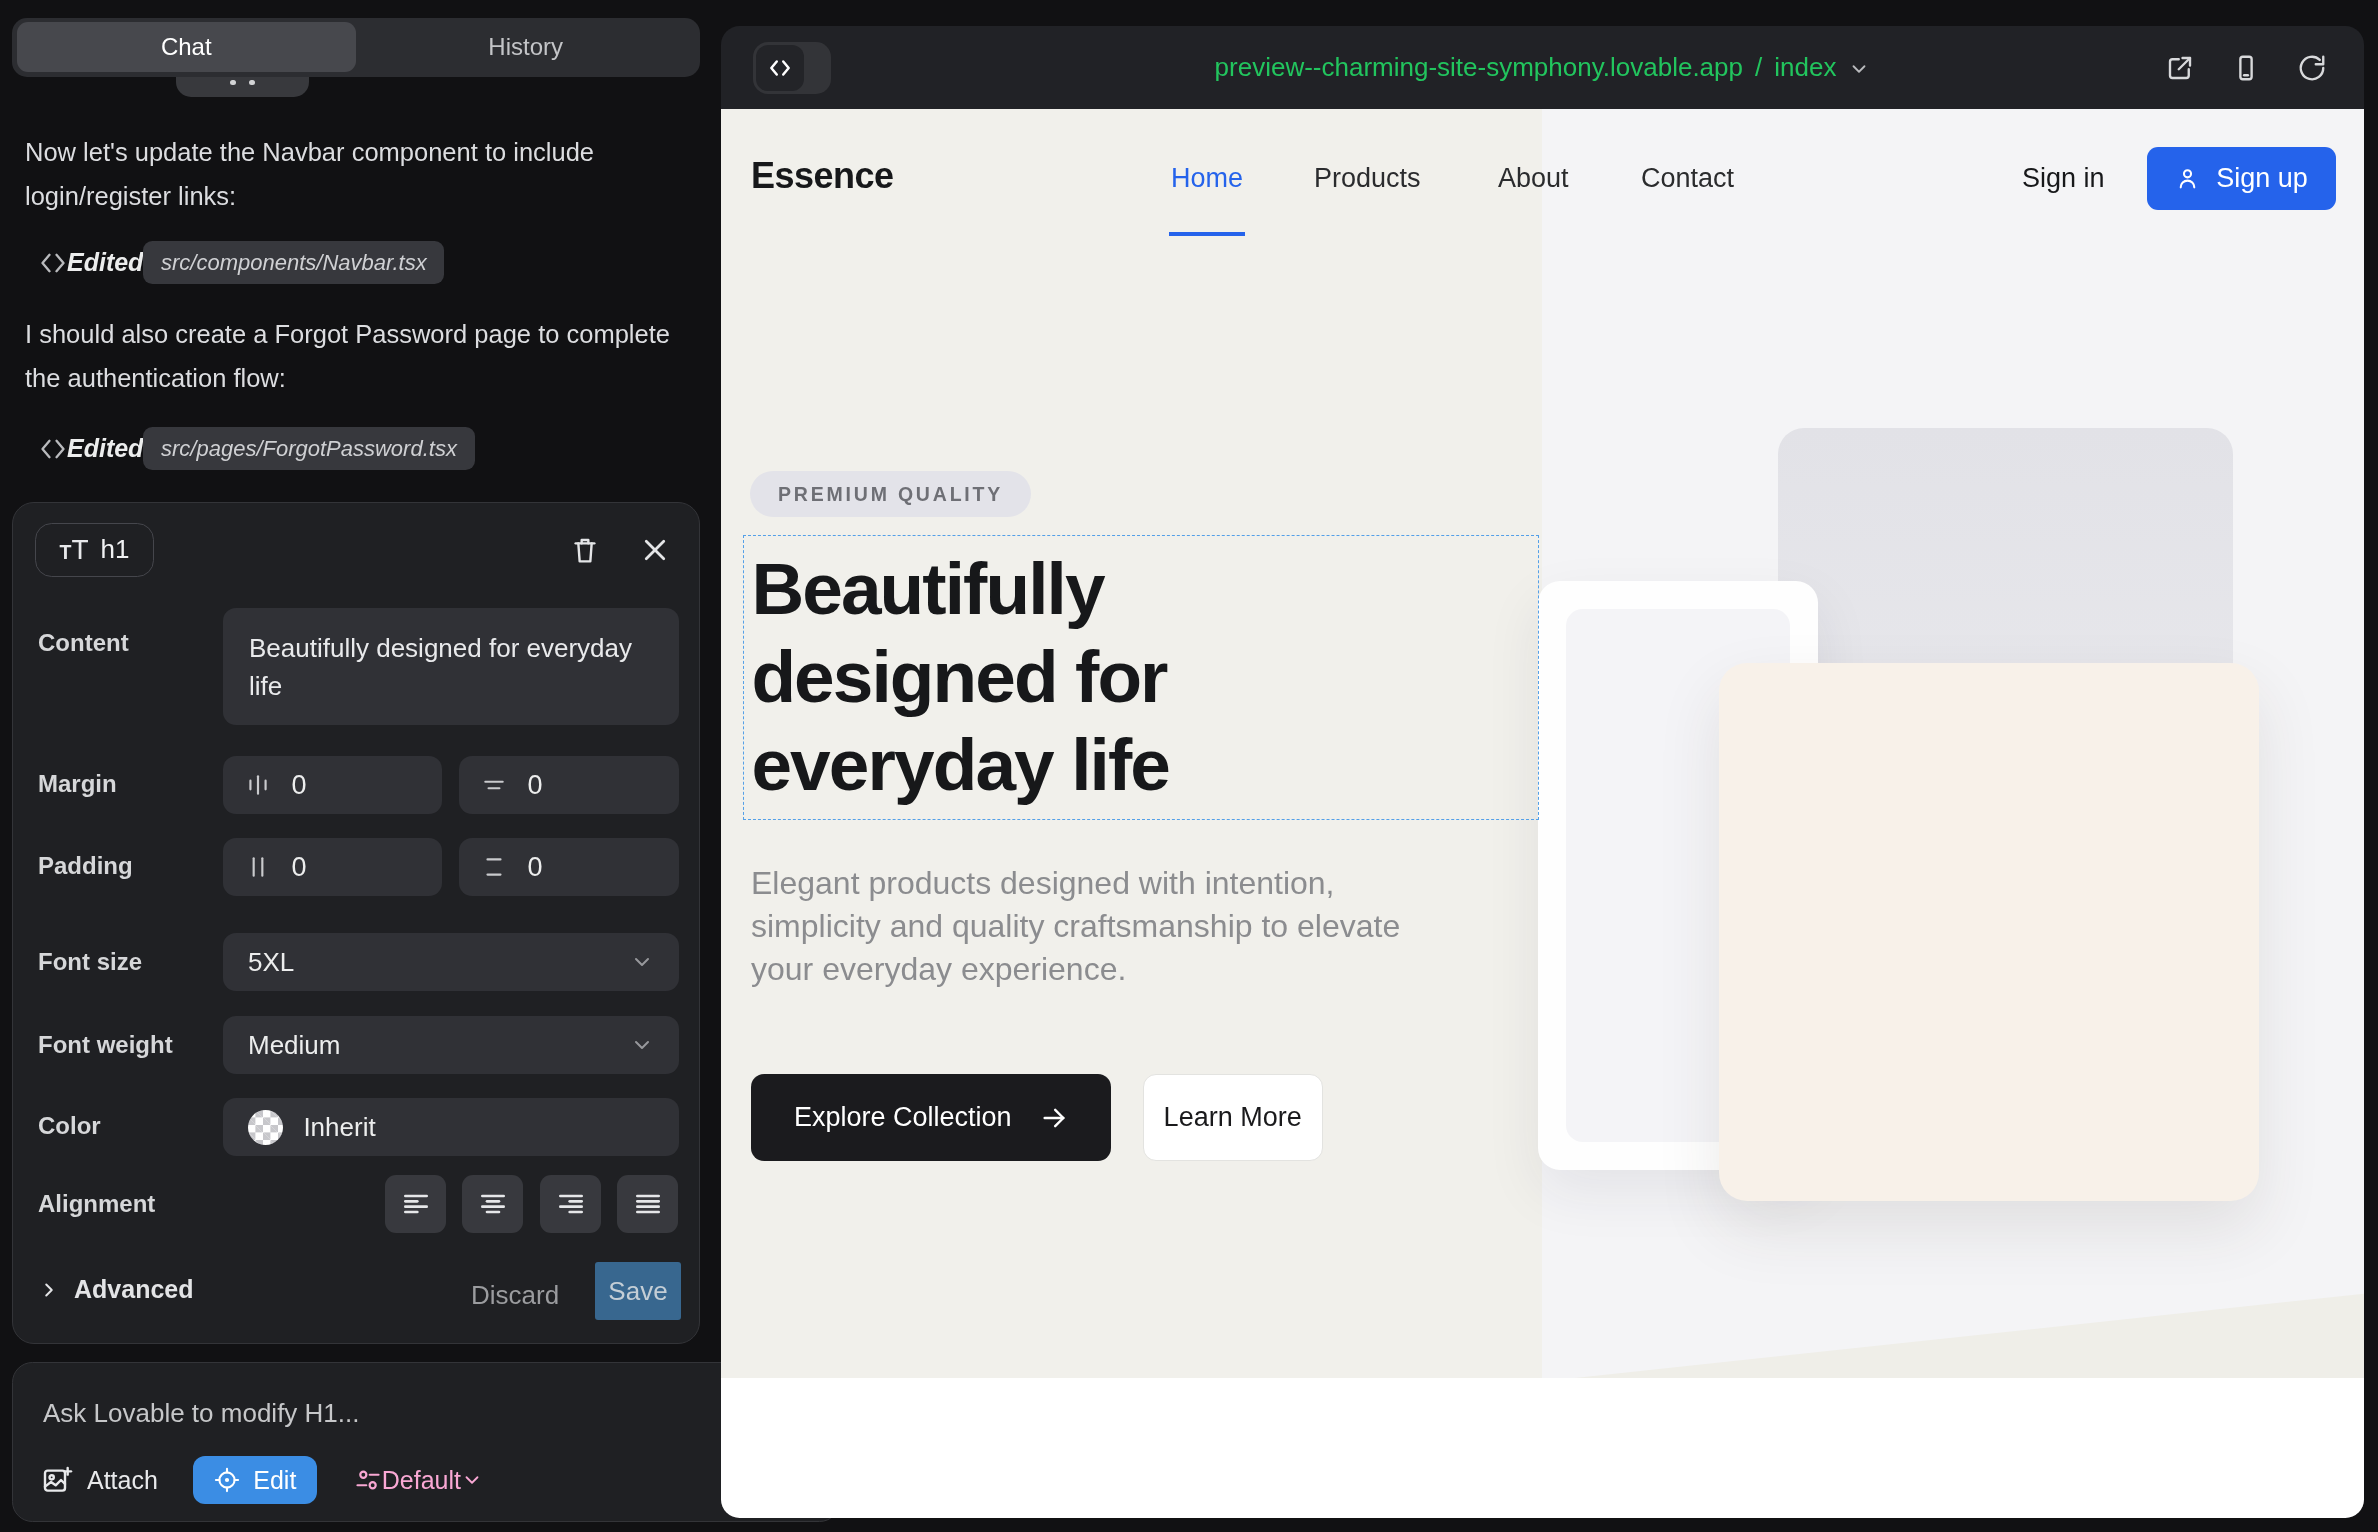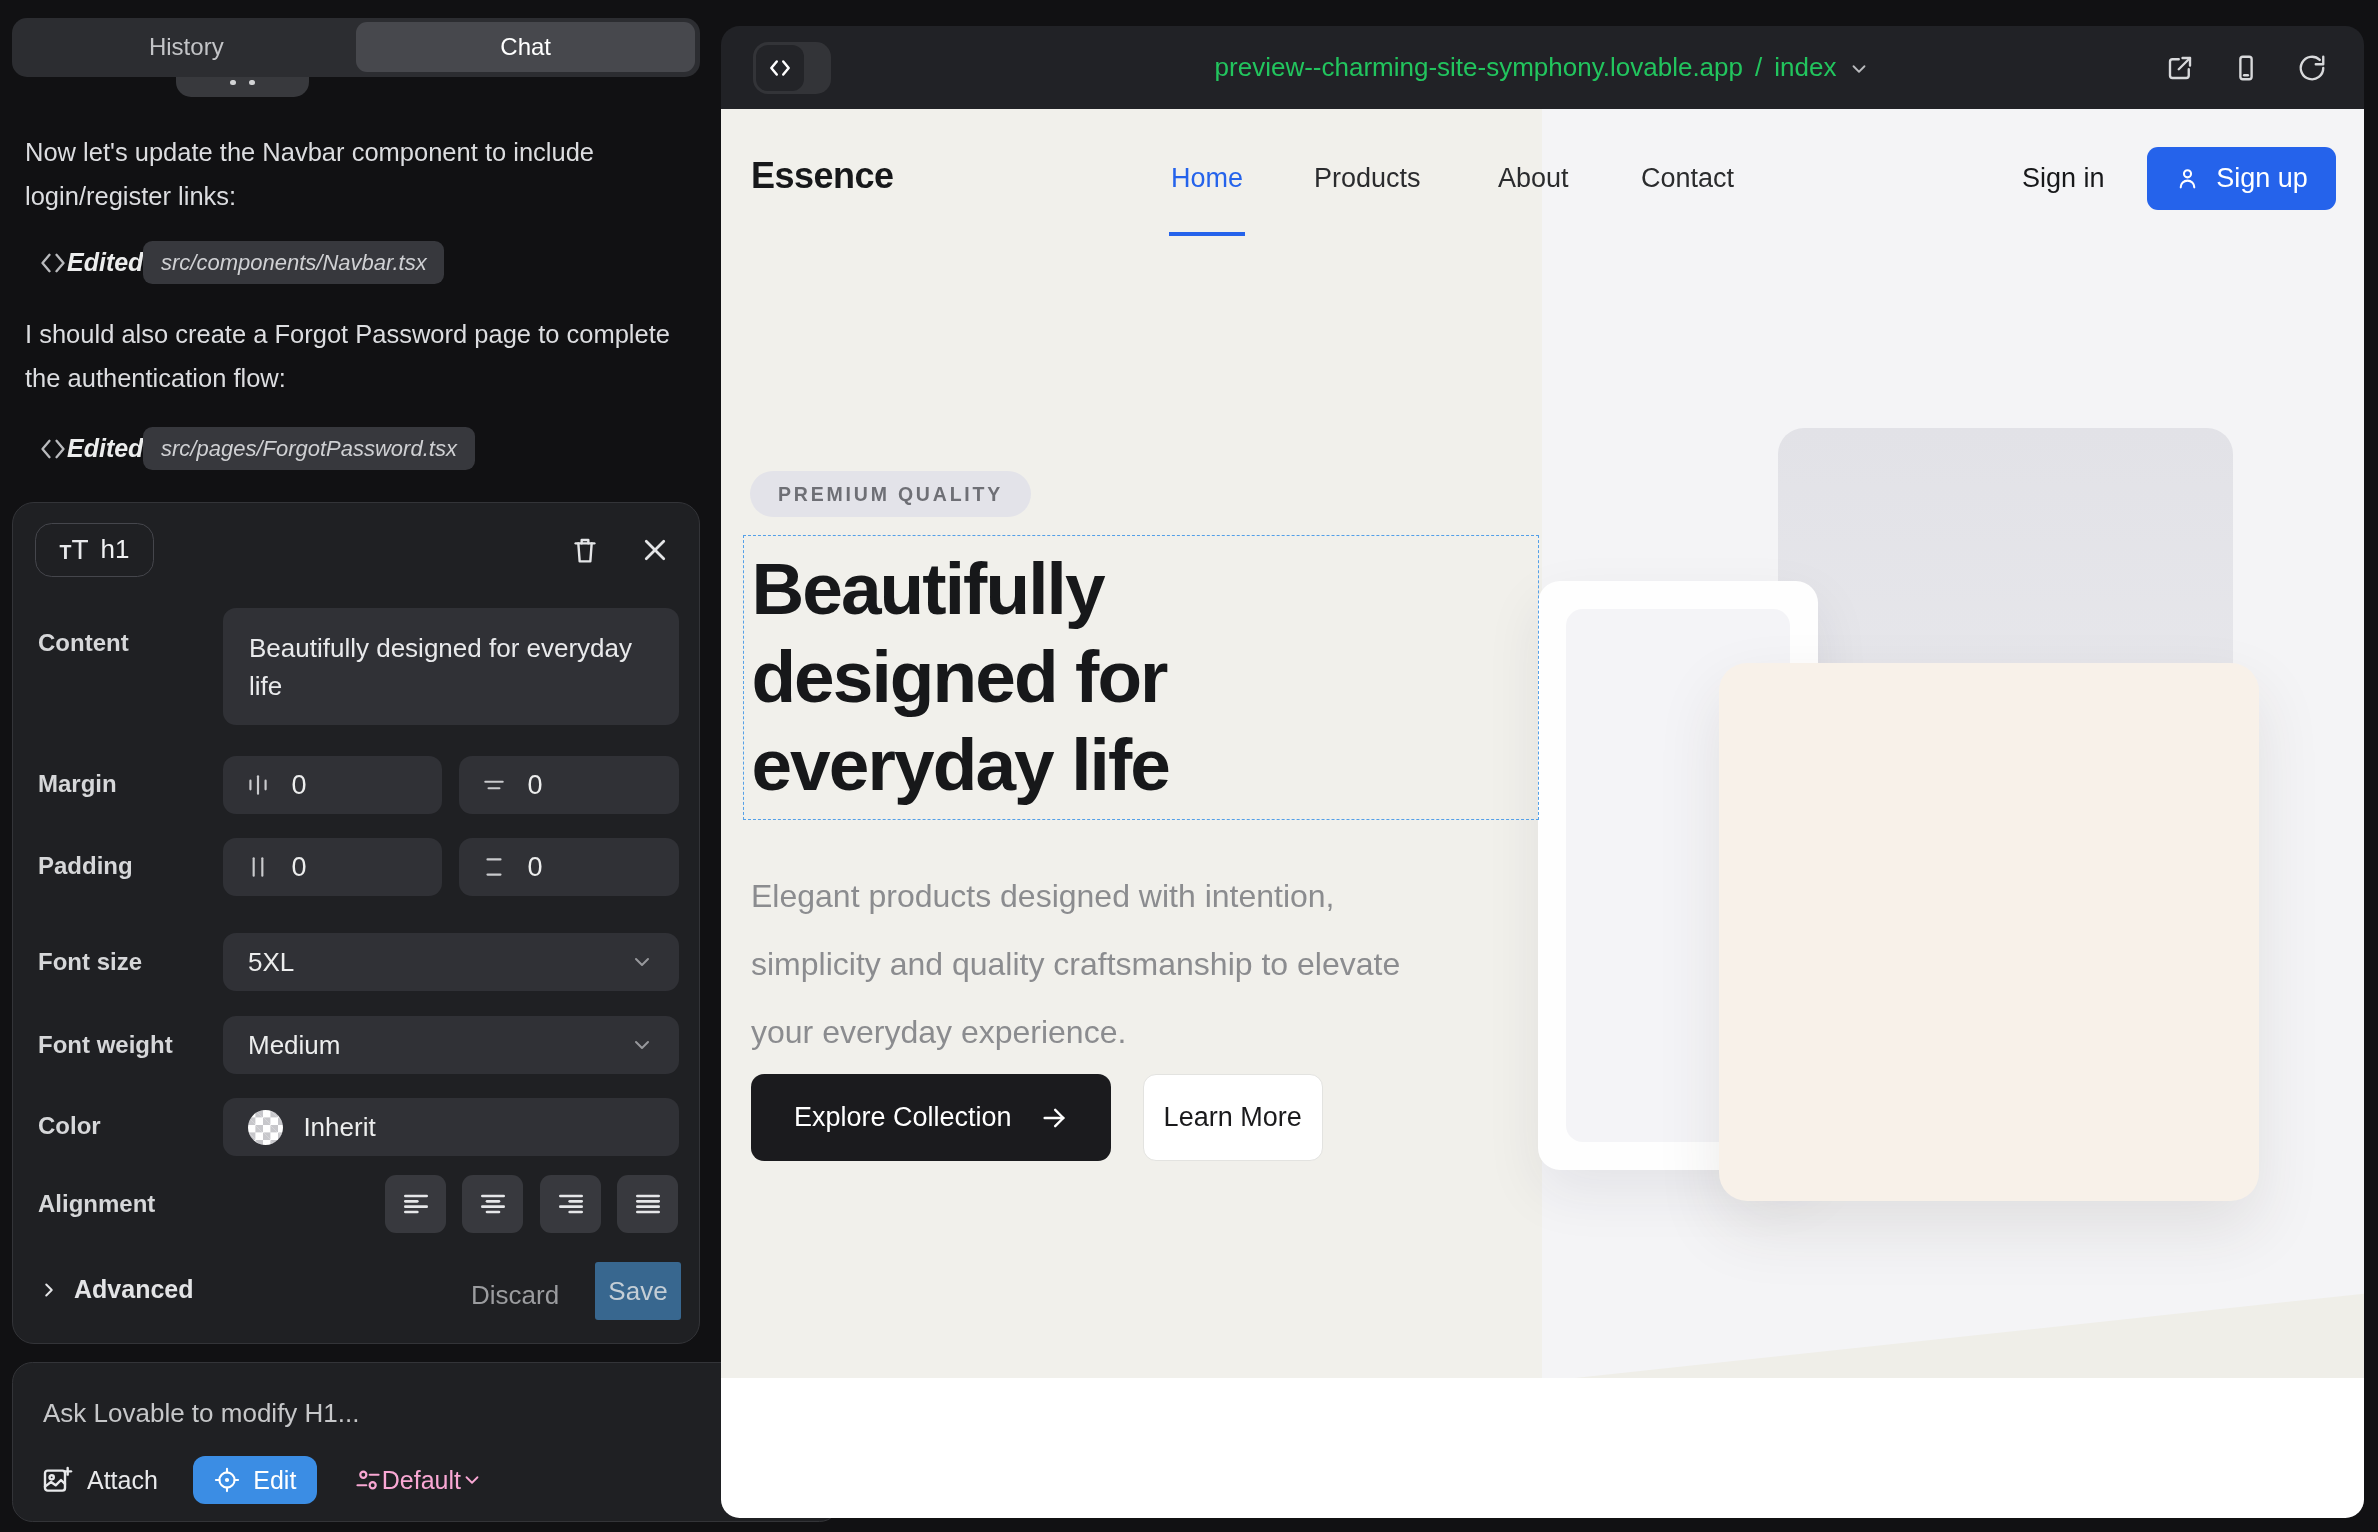--- a/index.html
+++ b/index.html
@@ -80,33 +80,33 @@
   .nav-link{position:absolute;top:54px;font-size:27px;color:#2b2c2e;}
   .nav-link.active{color:#2563eb;}
   .nav-link.active::after{content:"";position:absolute;left:-1.9px;right:-1.9px;top:69px;height:3.7px;background:#2563eb;}
   .sign-in{position:absolute;left:1301px;top:54px;font-size:27px;color:#17181a;}
   .signup-btn{position:absolute;left:1426px;top:38px;width:189px;height:63px;background:#2563eb;border-radius:11px;color:#ffffff;font-size:27px;display:flex;align-items:center;justify-content:center;gap:16px;}
 
   .badge{position:absolute;left:29px;top:362px;height:46px;padding:0 28px;background:#e3e3e9;border-radius:24px;display:flex;align-items:center;font-size:19.5px;letter-spacing:2.8px;font-weight:600;color:#6e6f75;z-index:4;}
   .h1-box{position:absolute;left:22px;top:426px;width:796px;height:285px;border:1.9px dashed #54a0e8;box-sizing:border-box;padding:9.3px 0 0 7.4px;z-index:4;}
   .hero-h1{margin:0;font-size:73px;line-height:88px;font-weight:600;letter-spacing:-1.9px;color:#17181a;}
   .hero-h1 span{display:block;}
-  .hero-p{position:absolute;left:30px;top:753px;width:668px;font-size:32px;line-height:68px;color:#8b8c8f;z-index:4;}
+  .hero-p{position:absolute;left:30px;top:753px;width:668px;font-size:32px;line-height:43px;color:#8b8c8f;z-index:4;}
   .cta-row{position:absolute;left:30px;top:965px;display:flex;gap:32px;z-index:4;}
   .cta-primary{height:87px;padding:0 43px;background:#1b1b1e;color:#ffffff;font-size:27px;border-radius:13px;display:flex;align-items:center;gap:28px;}
   .cta-secondary{height:87px;padding:0 20px;background:#ffffff;border:1.9px solid #e3e3e0;color:#1a1a1c;font-size:27px;border-radius:13px;display:flex;align-items:center;box-sizing:border-box;}
 </style>
 </head>
 <body>
 
 <div class="app">
 
   <div class="tabbar">
+    <div class="tab active">Chat</div>
     <div class="tab">History</div>
-    <div class="tab active">Chat</div>
   </div>
 
   <div class="partial-chip">
     <span class="dot"></span>
     <span class="dot"></span>
   </div>
 
   <div class="msg msg-1">Now let's update the Navbar component to include login/register links:</div>
 
   <div class="edited-row edited-row-1">

